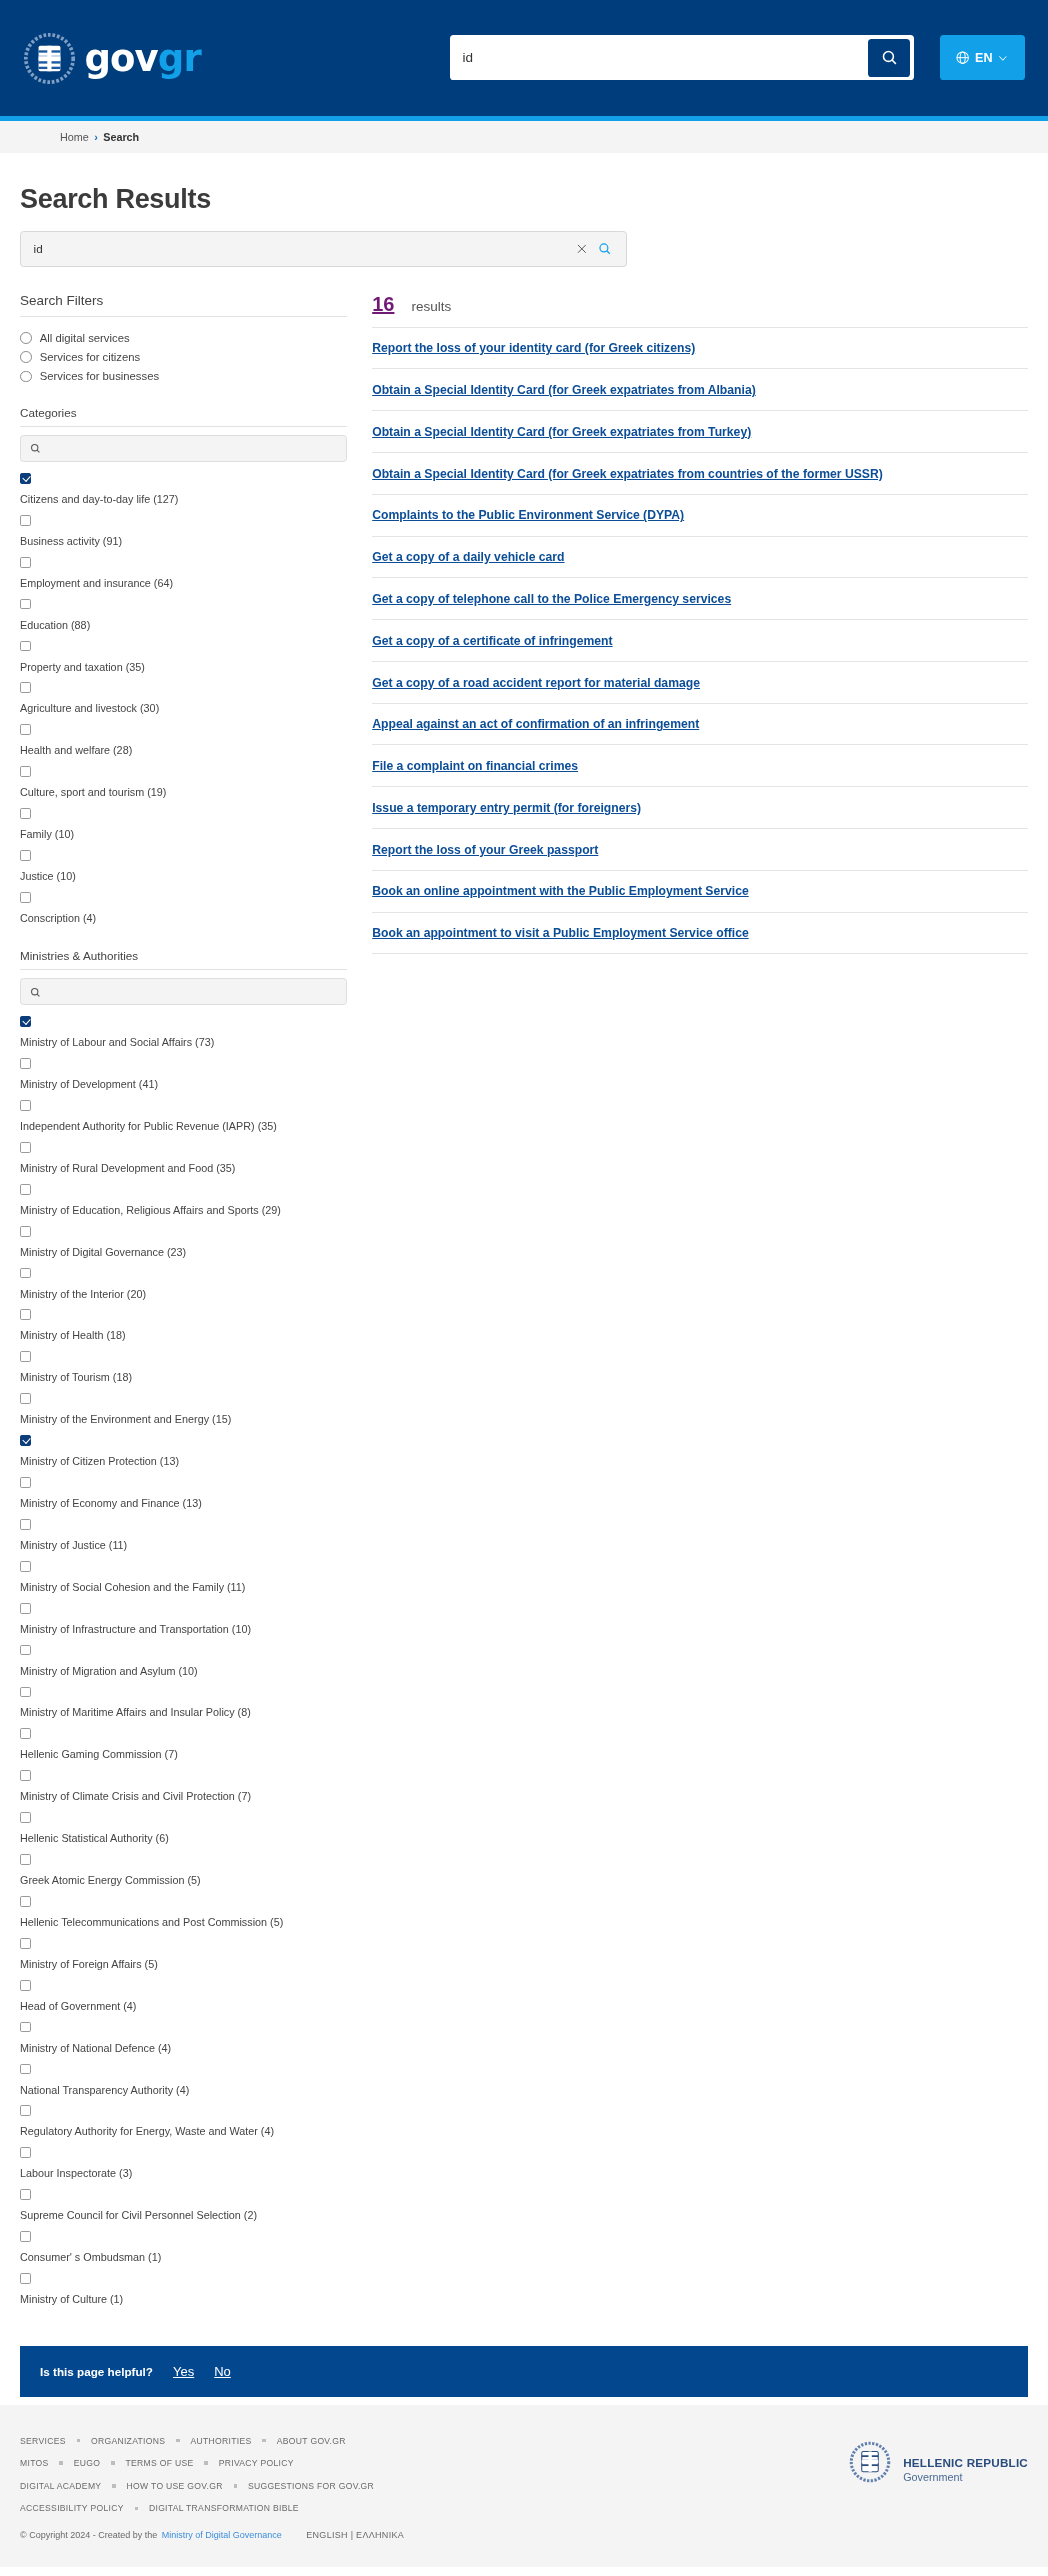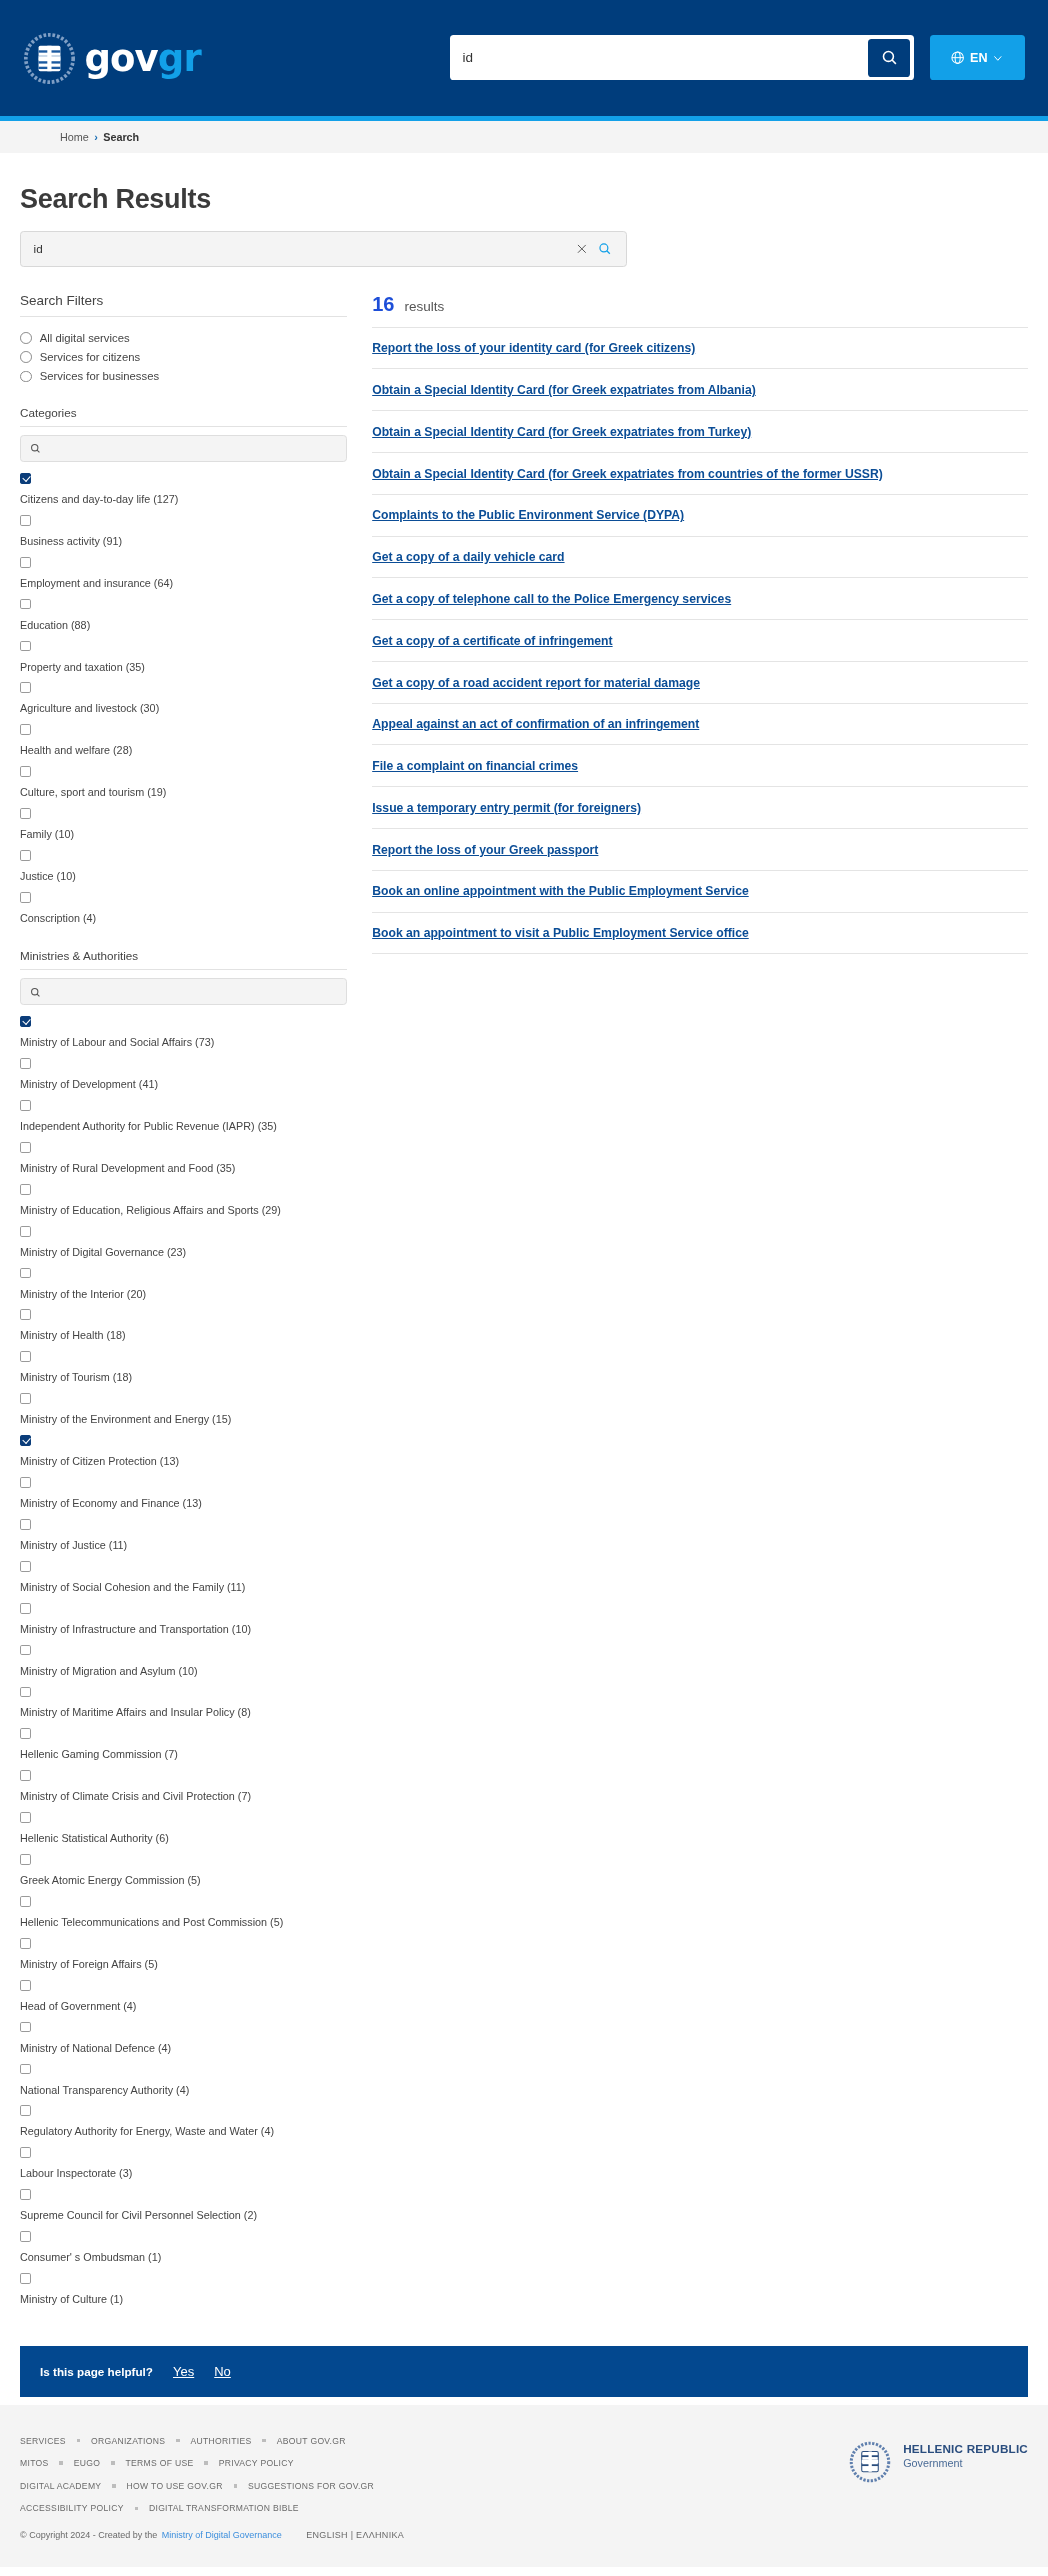--- a/index.html
+++ b/index.html
@@ -63,21 +63,21 @@
     border-radius: 3.6px;
     cursor: pointer;
     display: flex;
     align-items: center;
     justify-content: center;
   }
   .lang-btn {
     position: absolute;
     right: 23.5px;
     top: 35px;
-    width: 95px;
+    width: 85px;
     height: 45px;
     background: #12a0e8;
     border: none;
     border-radius: 3.6px;
     color: #fff;
     display: flex;
     align-items: center;
     justify-content: center;
     gap: 4.5px;
     cursor: pointer;
@@ -230,22 +230,23 @@
   
   .results { flex: 1; padding-left: 7.2px; }
   .results-count {
     font-size: 13.5px;
     color: #555;
     margin-bottom: 10.8px;
   }
   .results-count .num {
     font-size: 20px;
     font-weight: 700;
-    color: #1d4ed8;
-    margin-right: 10px;
+    color: #701a75;
+    margin-right: 17px;
+    text-decoration: underline;
   }
   .result-item {
     border-top: 0.9px solid #e4e4e4;
     padding: 11.7px 0 10.8px;
   }
   .result-item:last-child { border-bottom: 0.9px solid #e4e4e4; }
   .result-link {
     font-size: 12.2px;
     font-weight: 700;
     color: #0b4d96;
@@ -301,21 +302,21 @@
   .copyright {
     margin-top: 16.3px;
     font-size: 9px;
     color: #6a6a6a;
     display: flex;
     align-items: center;
     gap: 4.5px;
   }
   .copyright .min-link { color: #3d8fdd; text-decoration: none; cursor: pointer; }
   .copyright .langs { margin-left: 20px; letter-spacing: 0.3px; }
-  .hr-block { display: flex; align-items: flex-start; gap: 11.7px; padding-top: 5.4px; }
+  .hr-block { display: flex; align-items: flex-end; gap: 11.7px; padding-top: 5.4px; }
   .hr-emblem { width: 42px; height: 42px; flex: 0 0 42px; }
   .hr-name {
     font-size: 11.7px; font-weight: 700; color: #2a4d7e;
     letter-spacing: 0.2px; line-height: 1.35;
   }
   .hr-sub { font-size: 10.8px; color: #4a6b96; }
 </style>
 </head>
 <body>
 

